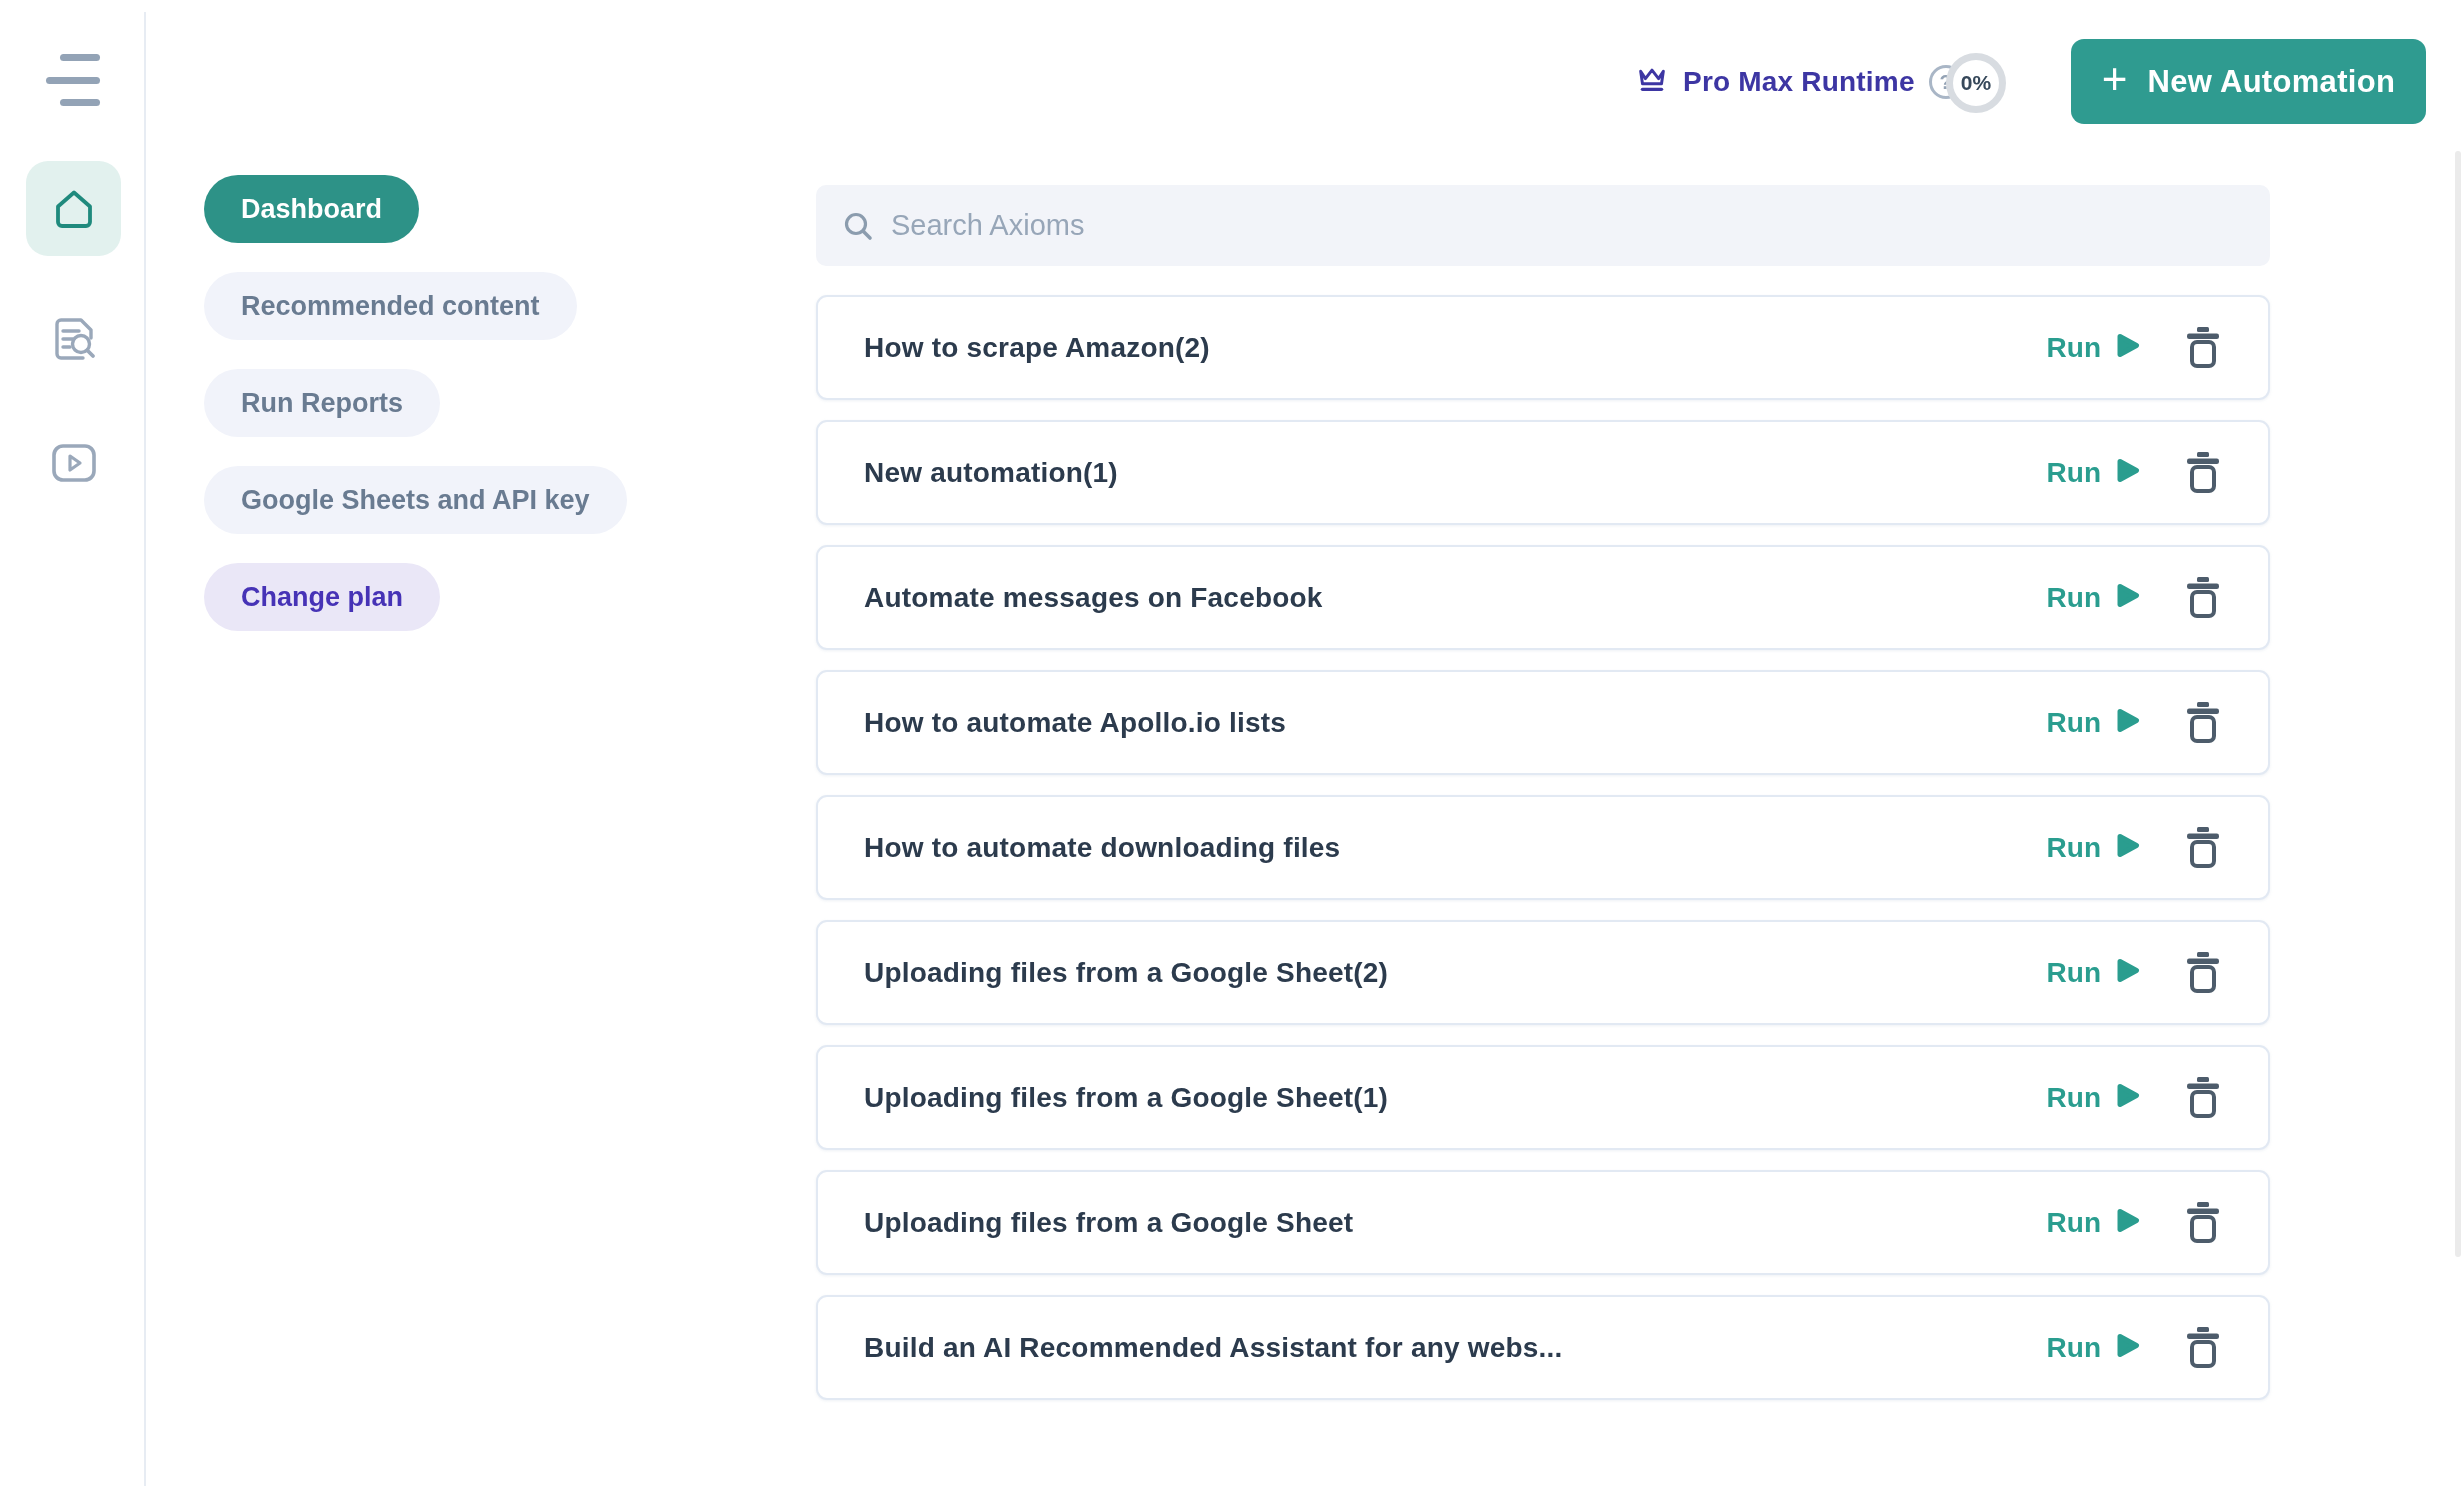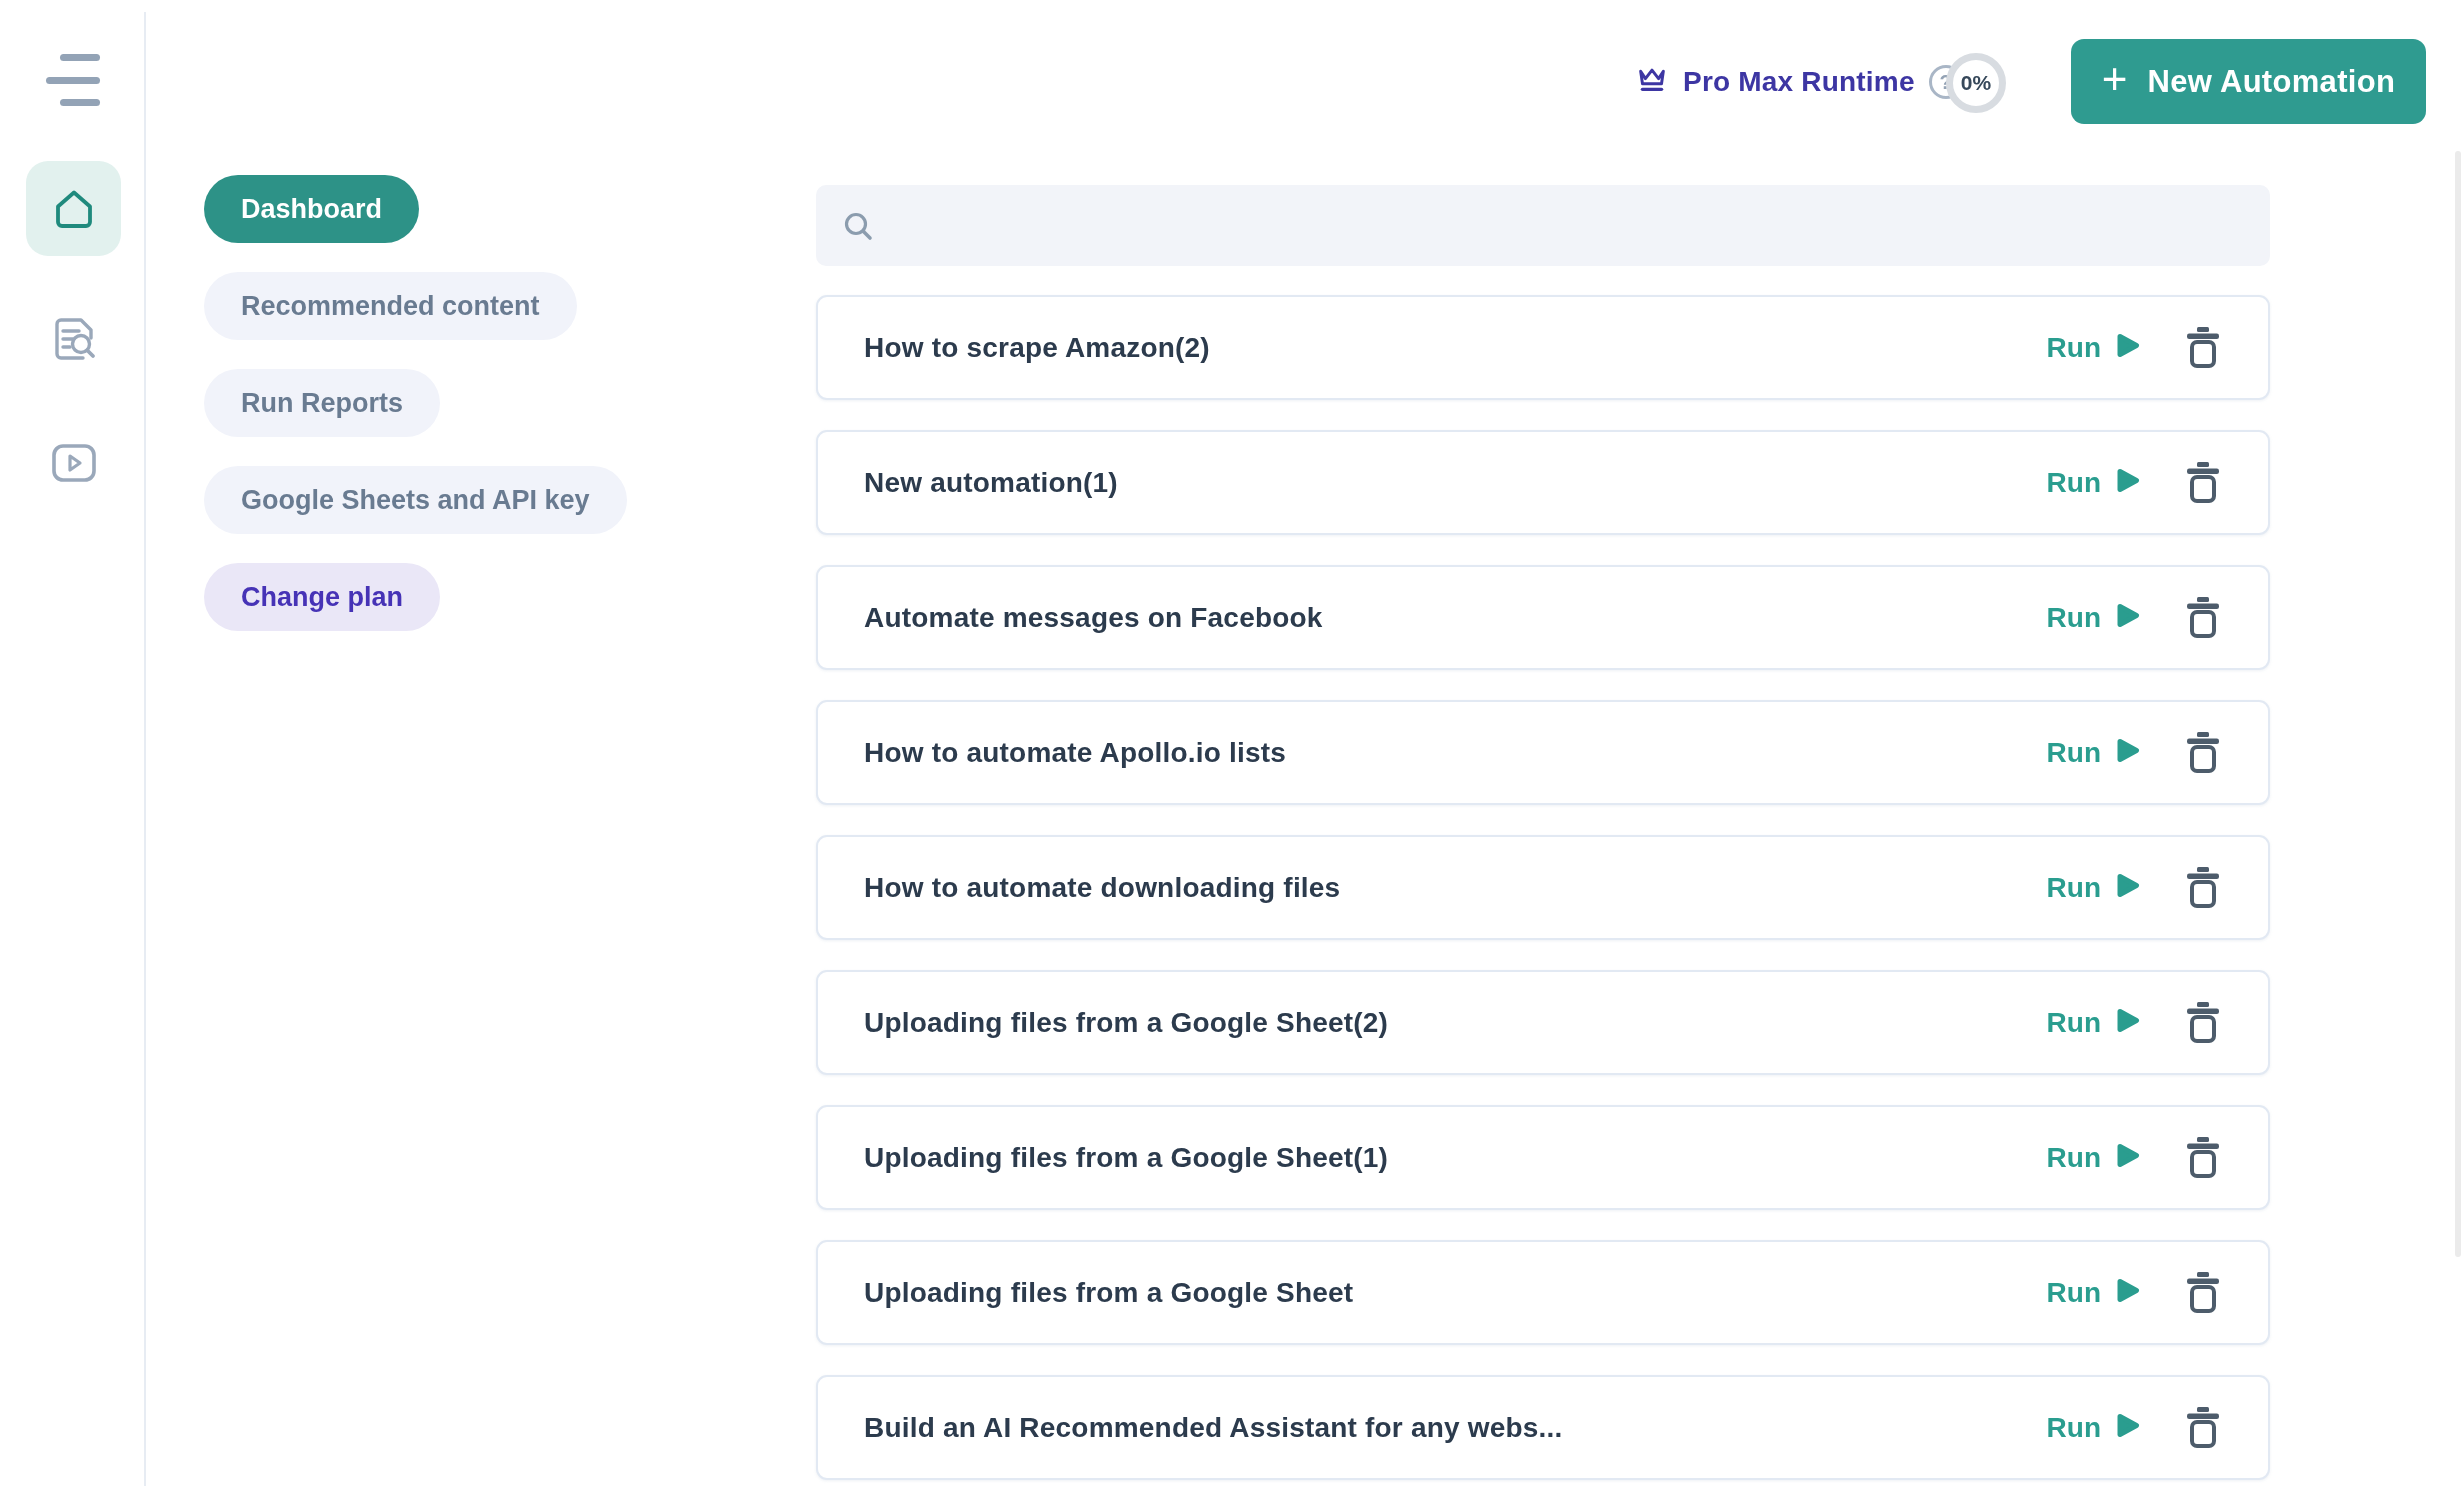--- a/index.html
+++ b/index.html
@@ -82,21 +82,21 @@
     height: 81px; border-radius: 10px; background: #f2f4f9;
     display: flex; align-items: center; padding: 0 24px 0 26px; gap: 17px;
   }
   .searchbar svg { flex: none; }
   .searchbar input {
     flex: 1; border: none; outline: none; background: transparent;
     font-family: inherit; font-size: 29px; color: #4a5a6c;
   }
   .searchbar input::placeholder { color: #97a6b8; opacity: 1; }
 
-  .rows { margin-top: 29px; display: flex; flex-direction: column; gap: 30px; }
+  .rows { margin-top: 29px; display: flex; flex-direction: column; gap: 20px; }
   .card {
     height: 105px; background: #fff;
     border: 2px solid #e2e9f3; border-radius: 11px;
     box-shadow: 0 1px 3px rgba(160,175,200,.18);
     display: flex; align-items: center; justify-content: space-between;
     padding: 0 48px 0 46px;
   }
   .card-title { font-size: 28px; font-weight: 700; color: #2c3b4d; letter-spacing: 0.2px; }
   .card-actions { display: flex; align-items: center; }
   .run-btn { display: flex; gap: 15px; }
@@ -181,20 +181,21 @@
     <span>Change plan</span>
   </button>
     </nav>
 
   <main class="content">
     <div class="searchbar">
       <svg width="32" height="32" viewBox="0 0 32 32">
         <circle cx="14" cy="14" r="9.5" fill="none" stroke="#8b9cae" stroke-width="3.2"></circle>
         <line x1="21.5" y1="21.5" x2="28" y2="28" stroke="#8b9cae" stroke-width="3.6" stroke-linecap="round"></line>
       </svg>
+      <input type="text" placeholder="Search Axioms" style="">
     </div>
     <div class="rows">
         <div class="card">
     <span class="card-title">How to scrape Amazon(2)</span>
     <div class="card-actions">
       <button class="run-btn">
         <span class="run-lbl">Run</span>
         <svg width="24" height="27" viewBox="0 0 24 27">
           <path d="M4 4.5 L20.5 13.5 L4 22.5 Z" fill="#2a9d8f" stroke="#2a9d8f" stroke-width="5" stroke-linejoin="round"></path>
         </svg>

